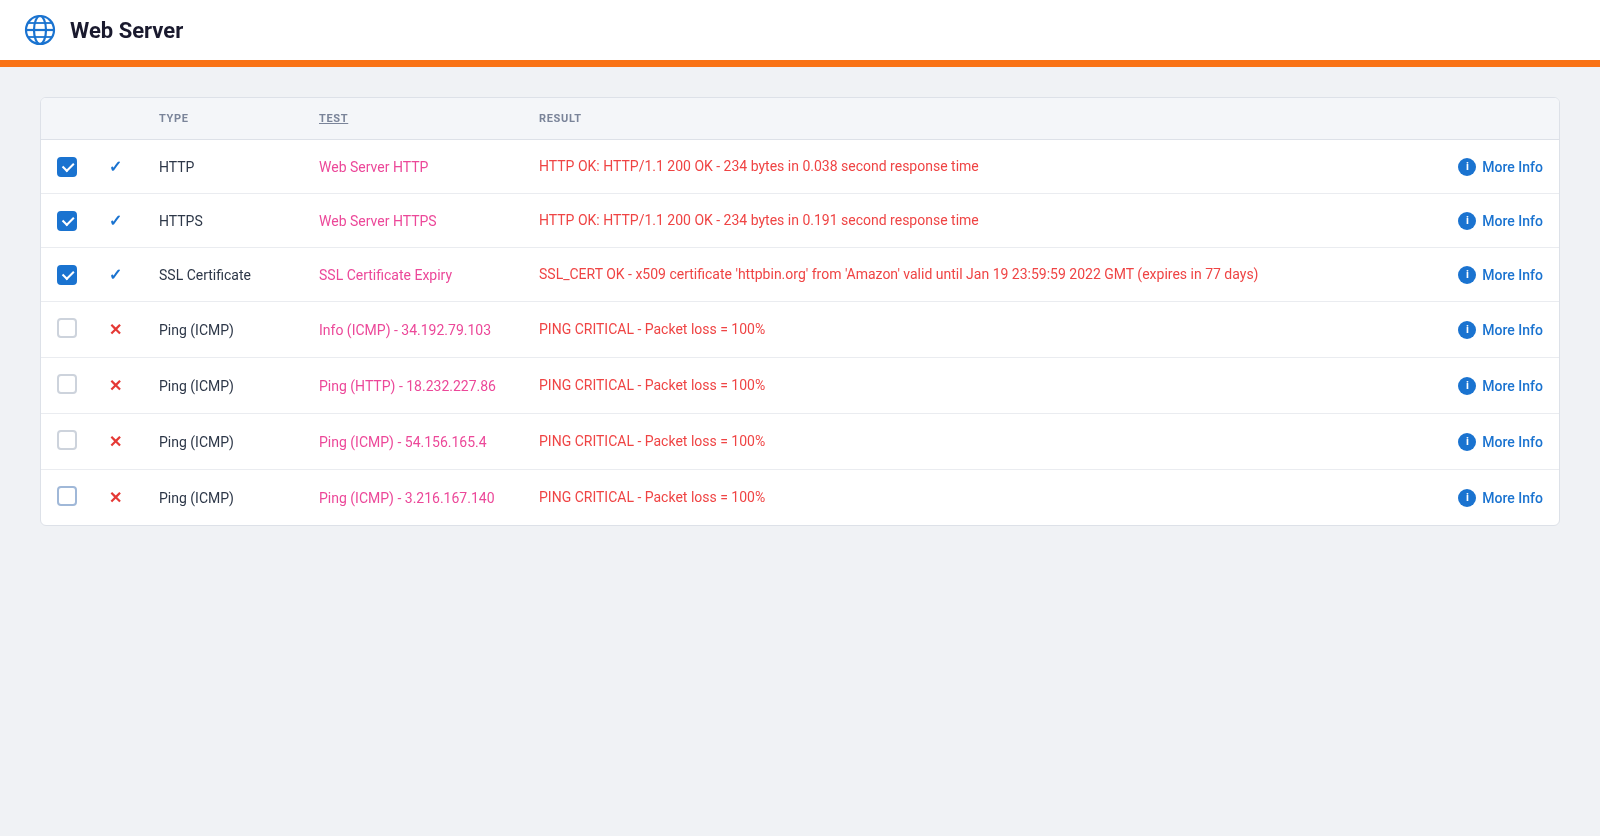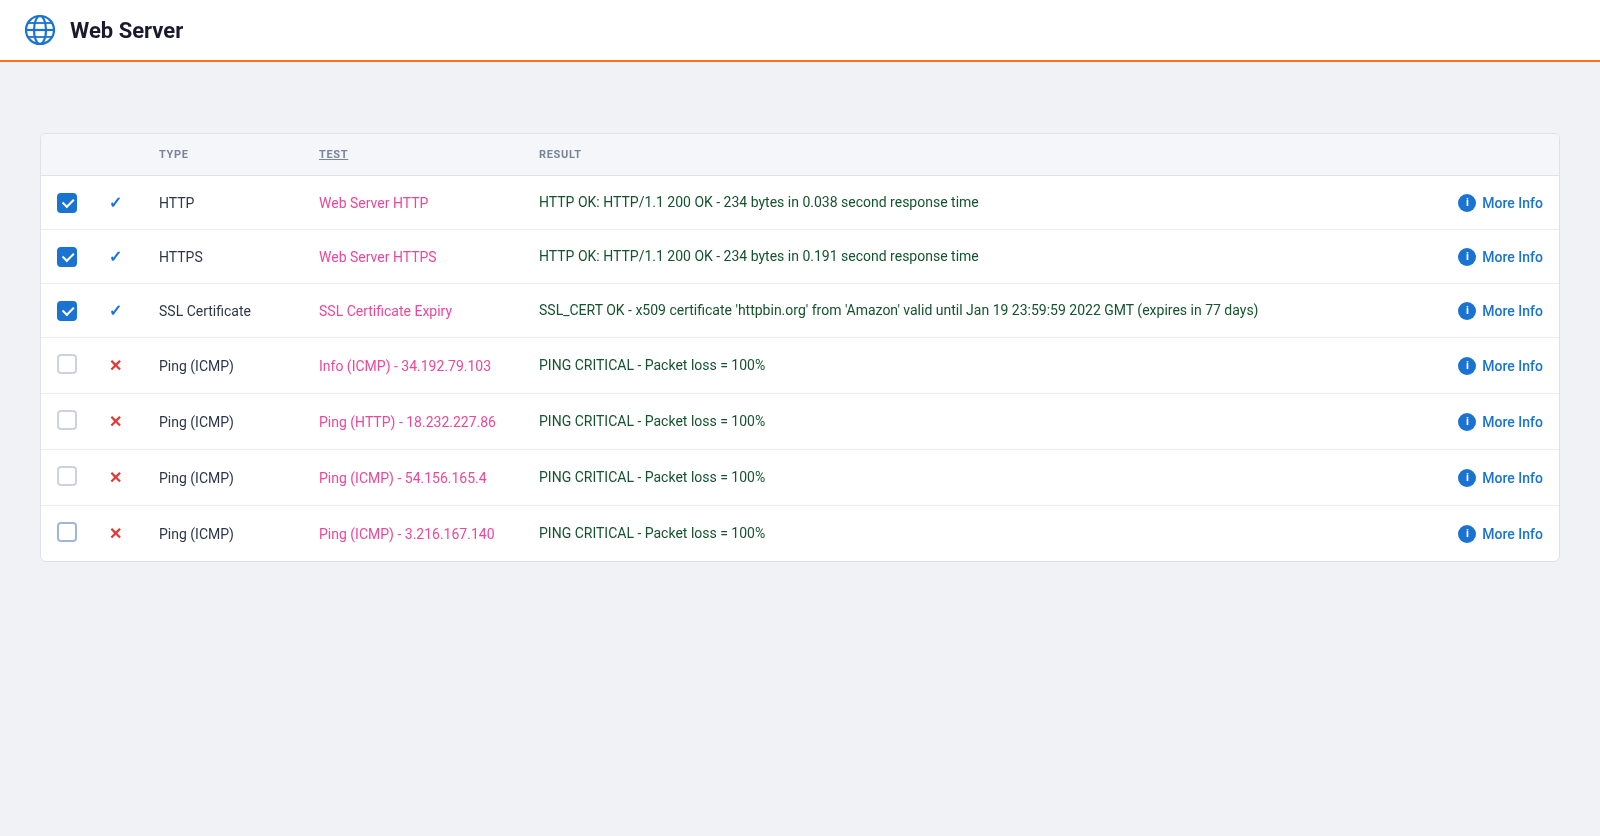--- a/index.html
+++ b/index.html
@@ -11,21 +11,21 @@
     .page-wrapper {
       background: #f0f2f5;
       min-height: 836px;
       padding: 0;
     }
     .header {
       background: #fff;
       display: flex;
       align-items: center;
       padding: 14px 24px;
-      border-bottom: 2px solid #f97316;
+      border-bottom: 7px solid #f97316;
     }
     .header-icon {
       width: 32px;
       height: 32px;
       margin-right: 14px;
       color: #1a73d0;
       flex-shrink: 0;
     }
     .header-title {
       font-size: 22px;
@@ -33,21 +33,20 @@
       color: #1a1a2e;
     }
     .content {
       padding: 30px 40px;
     }
     .table-container {
       background: #fff;
       border-radius: 6px;
       border: 1px solid #dde1e8;
       overflow: hidden;
-      margin-top: 41px;
     }
     table {
       width: 100%;
       border-collapse: collapse;
     }
     thead tr {
       background: #f4f6f9;
     }
     thead th {
       text-align: left;
@@ -124,21 +123,21 @@
       font-size: 14px;
       color: #2d3748;
       font-weight: 400;
     }
     .test-cell {
       font-size: 14px;
       color: #ec4899;
     }
     .result-cell {
       font-size: 14px;
-      color: #14532d;
+      color: #ef4444;
       line-height: 1.5;
     }
     .more-info-btn {
       display: inline-flex;
       align-items: center;
       gap: 6px;
       color: #1a73d0;
       font-size: 14px;
       font-weight: 500;
       cursor: pointer;

